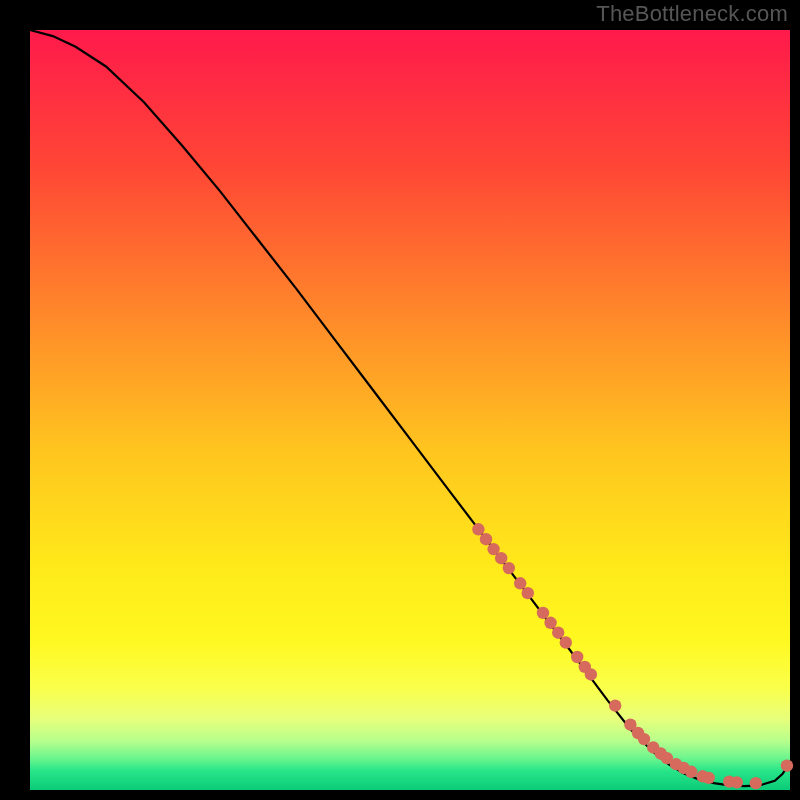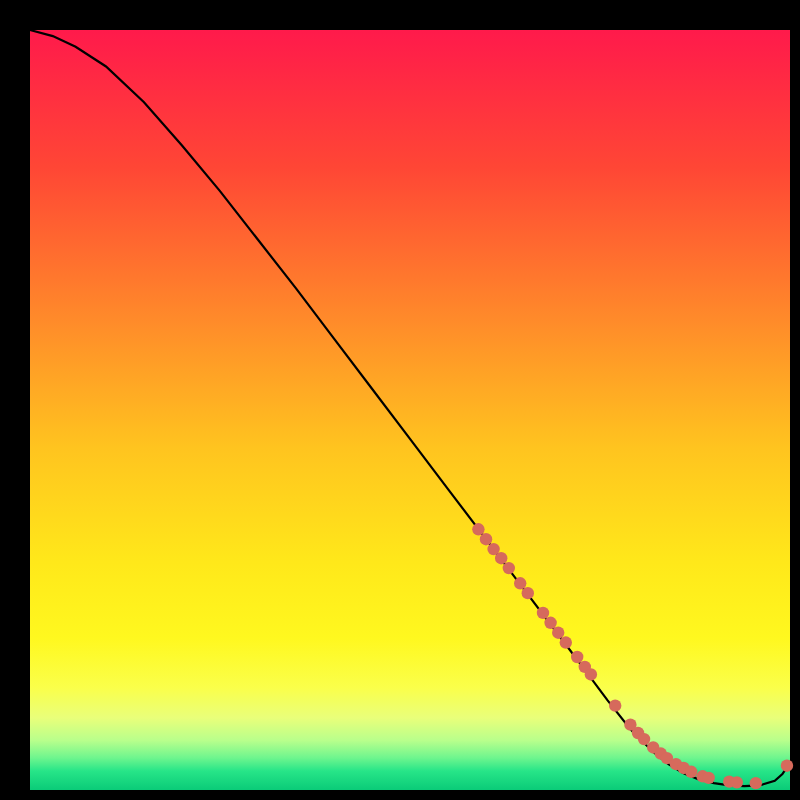--- a/index.html
+++ b/index.html
@@ -28,20 +28,21 @@
   svg {
     position: absolute;
     left: 0;
     top: 0;
   }
 </style>
 </head>
 <body>
 <div class="frame">
 
+<div class="watermark">TheBottleneck.com</div>
 
 <svg id="chart-svg" width="800" height="800" viewBox="0 0 800 800">
   <defs>
     <linearGradient id="bg-grad" x1="0" y1="0" x2="0" y2="1">
           <stop offset="0.00%" stop-color="#ff1a4b"></stop>
           <stop offset="18.00%" stop-color="#ff4635"></stop>
           <stop offset="38.00%" stop-color="#ff8a2a"></stop>
           <stop offset="55.00%" stop-color="#ffc41f"></stop>
           <stop offset="70.00%" stop-color="#ffe81a"></stop>
           <stop offset="80.00%" stop-color="#fff81f"></stop>

